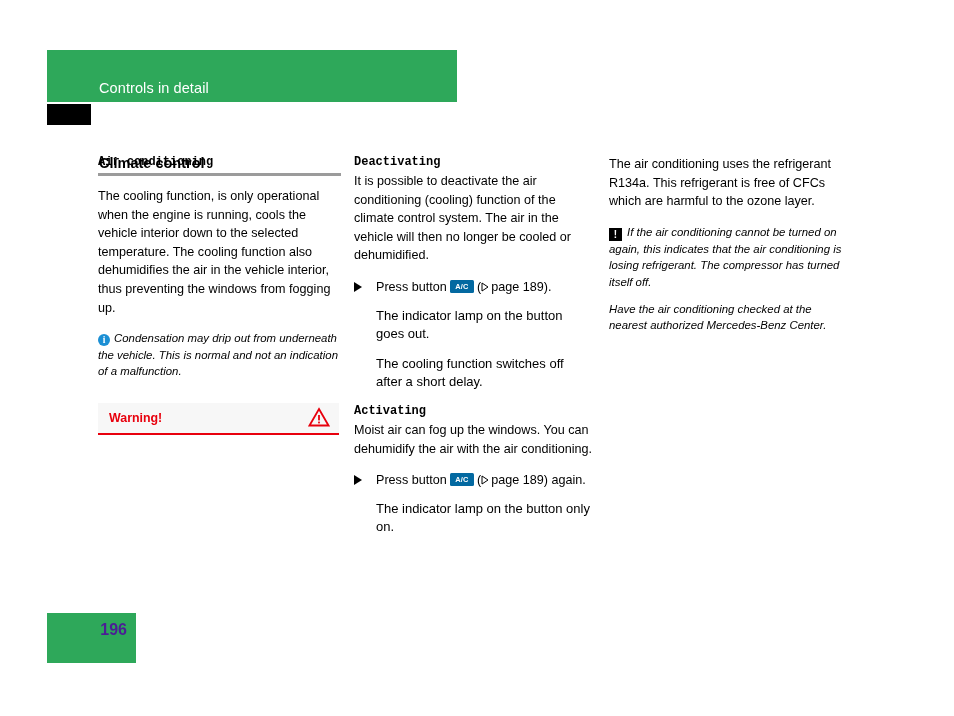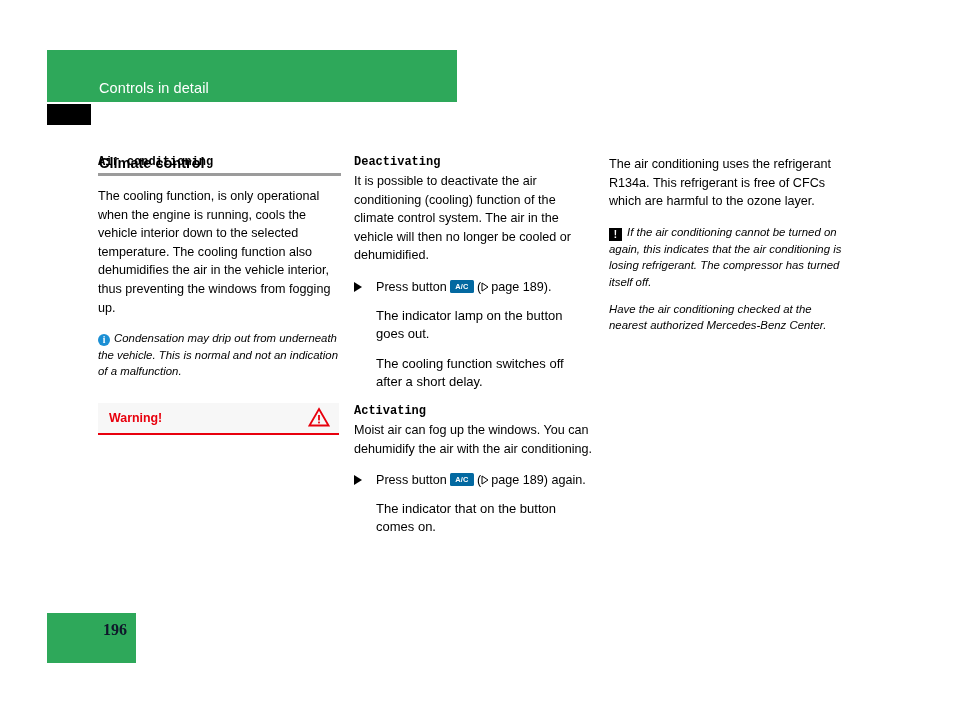--- a/index.html
+++ b/index.html
@@ -213,22 +213,21 @@
     width: 89px;
     height: 50px;
     background: #2ea85a;
   }
   #footer-page-number {
     position: absolute;
     right: 9px;
     top: 8px;
     font-size: 16px;
     font-weight: bold;
-    color: #0f172a;
-    font-family: Liberation Serif, serif;
+    color: #4c1d95;
   }
 </style>
 </head>
 <body>
 
 <div id="header-band">
   <div id="header-chapter">Controls in detail</div>
 </div>
 <div id="header-black-block"></div>
 <div id="header-section">Climate control</div>
@@ -280,21 +279,21 @@
 
   <div class="step">
     <span class="icon-bullet"></span>
     <span>Press button</span>
     <span class="icon-ac-button">A/C</span>
     <span>(</span><span class="pageref-hollow"><svg width="8" height="10" viewBox="0 0 8 10">
           <polygon points="1,1 7,5 1,9" fill="none" stroke="#000" stroke-width="1"></polygon>
         </svg></span><span>page 189</span><span>) again.</span>
   </div>
 
-  <div class="substep">The indicator that on the button comes on.</div>
+  <div class="substep">The indicator lamp on the button only on.</div>
 </div>
 
 <div class="column" id="col-3">
 
   <p class="body">The air conditioning uses the refrigerant R134a. This refrigerant is free of CFCs which are harmful to the ozone layer.</p>
 
   <p class="note">
     <span class="icon-caution">!</span><span>If the air conditioning cannot be turned on again, this indicates that the air conditioning is losing refrigerant. The compressor has turned itself off.</span>
   </p>
 

